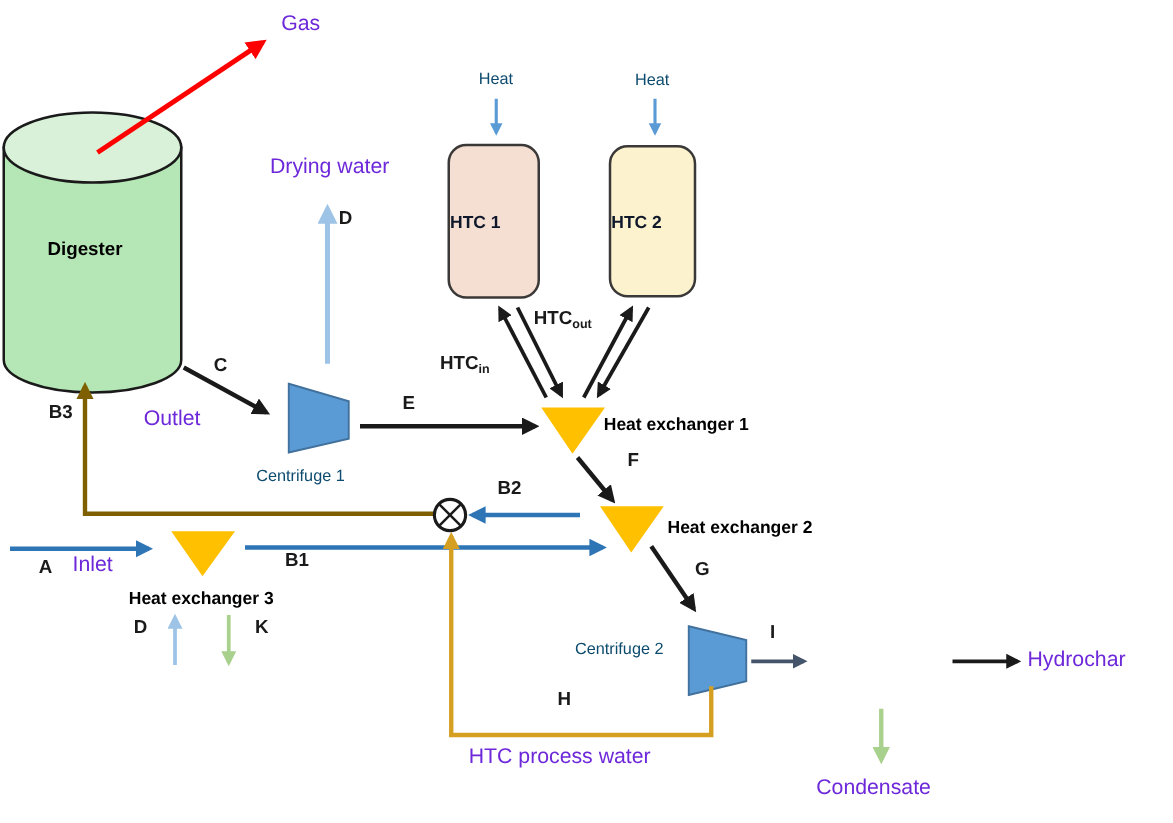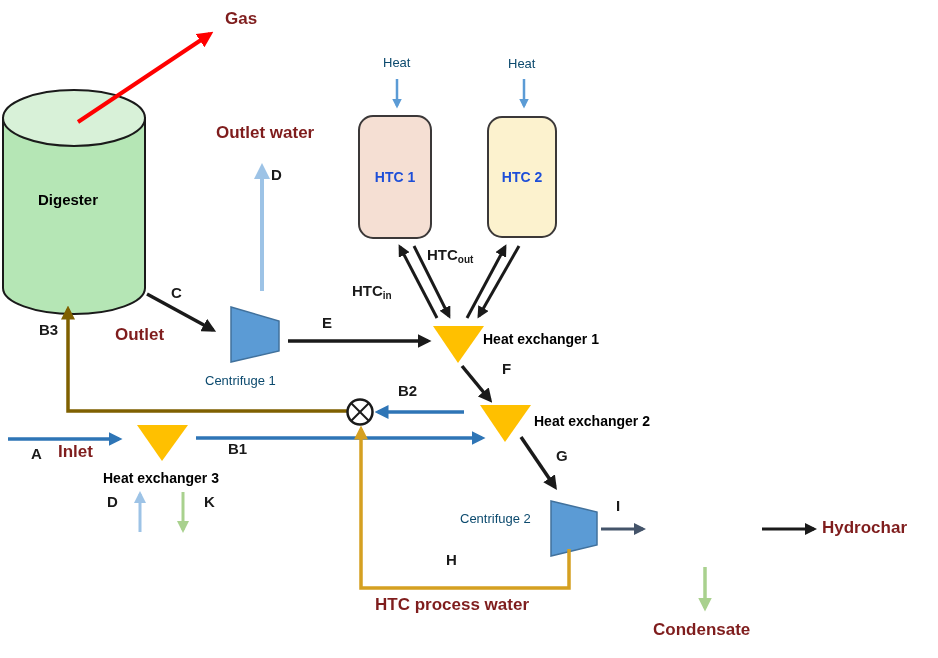--- a/index.html
+++ b/index.html
@@ -8,32 +8,32 @@
     width: 938px;
     height: 658px;
     background: #ffffff;
     font-family: "Liberation Sans", "DejaVu Sans", sans-serif;
     color: var(--c-ink, #1a1a1a);
     overflow: hidden;
   }
   svg.layer { position: absolute; left: 0; top: 0; width: 938px; height: 658px; }
 
   .lbl { position: absolute; white-space: nowrap; line-height: 1.1; }
-  .big   { font-size: 17px; font-weight: 700; color: #7f1d1d; }
+  .big   { font-size: 17px; font-weight: 400; color: #6d28d9; }
   .node  { font-size: 14px; font-weight: 700; color: #000000; }
   .small { font-size: 13px; font-weight: 400; color: #0c4a6e; }
   .sid   { font-size: 15px; font-weight: 700; color: #1a1a1a; }
   .sub   { font-size: 10px; font-weight: 700; vertical-align: -3px; }
 
   .box {
     position: absolute;
-    display: flex; align-items: center; justify-content: center;
+    display: flex; align-items: center; justify-content: flex-start;
     border: 2px solid #3b3838;
     box-sizing: border-box;
-    font-weight: 700; font-size: 14px; color: #1d4ed8;
+    font-weight: 700; font-size: 14px; color: #0f172a;
   }
   .htc1-box { left: 358px; top: 115px; width: 74px; height: 124px; border-radius: 15px; background: var(--c-htc1, #F5DFD3); }
   .htc2-box { left: 487px; top: 116px; width: 70px; height: 122px; border-radius: 15px; background: var(--c-htc2, #FCF2CE); }
   .drying-box { left: 652px; top: 498px; width: 107px; height: 64px; border-radius: 13px;
                 background: var(--c-drying, #D8D3E3); border-width: 2.5px; border-color: #2e2e2e;
                 font-size: 17px; }
   .digester-lbl { left: 3px; top: 192px; width: 130px; text-align: center; font-size: 15px; }
 </style>
 </head>
 <body>
@@ -139,21 +139,21 @@
   </div>
 
   <div class="lbl node digester-lbl">Digester</div>
   <div class="lbl node" style="left:483px; top:332px;">Heat exchanger 1</div>
   <div class="lbl node" style="left:534px; top:414px;">Heat exchanger 2</div>
   <div class="lbl node" style="left:103px; top:471px;">Heat exchanger 3</div>
   <div class="lbl small" style="left:205px; top:374px;">Centrifuge 1</div>
   <div class="lbl small" style="left:460px; top:512px;">Centrifuge 2</div>
 
   <div class="lbl big" style="left:225px; top:10px;">Gas</div>
-  <div class="lbl big" style="left:216px; top:124px;">Outlet water</div>
+  <div class="lbl big" style="left:216px; top:124px;">Drying water</div>
   <div class="lbl big" style="left:115px; top:326px;">Outlet</div>
   <div class="lbl big" style="left:58px; top:443px;">Inlet</div>
   <div class="lbl big" style="left:822px; top:519px;">Hydrochar</div>
   <div class="lbl big" style="left:653px; top:621px;">Condensate</div>
   <div class="lbl big" style="left:375px; top:596px;">HTC process water</div>
   <div class="lbl small" style="left:383px; top:56px;">Heat</div>
   <div class="lbl small" style="left:508px; top:57px;">Heat</div>
 
   <div class="lbl sid" style="left:352px; top:283px;"><span>HTC</span><span class="sub">in</span></div>
   <div class="lbl sid" style="left:427px; top:247px;"><span>HTC</span><span class="sub">out</span></div>

